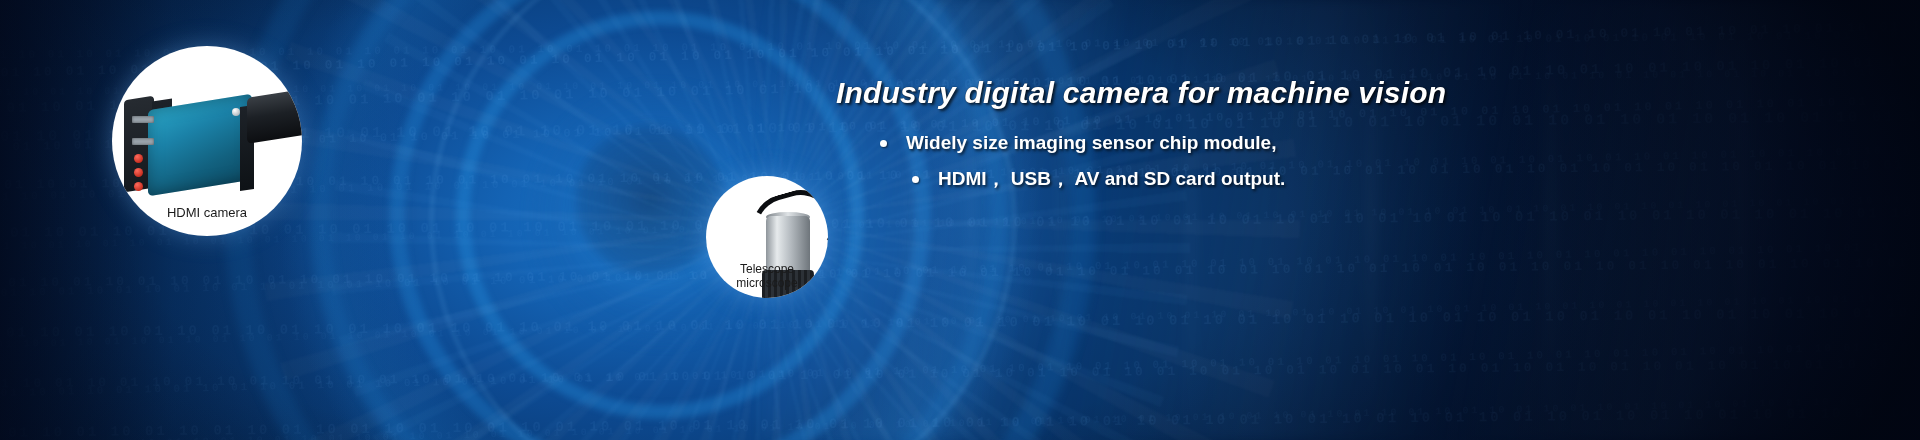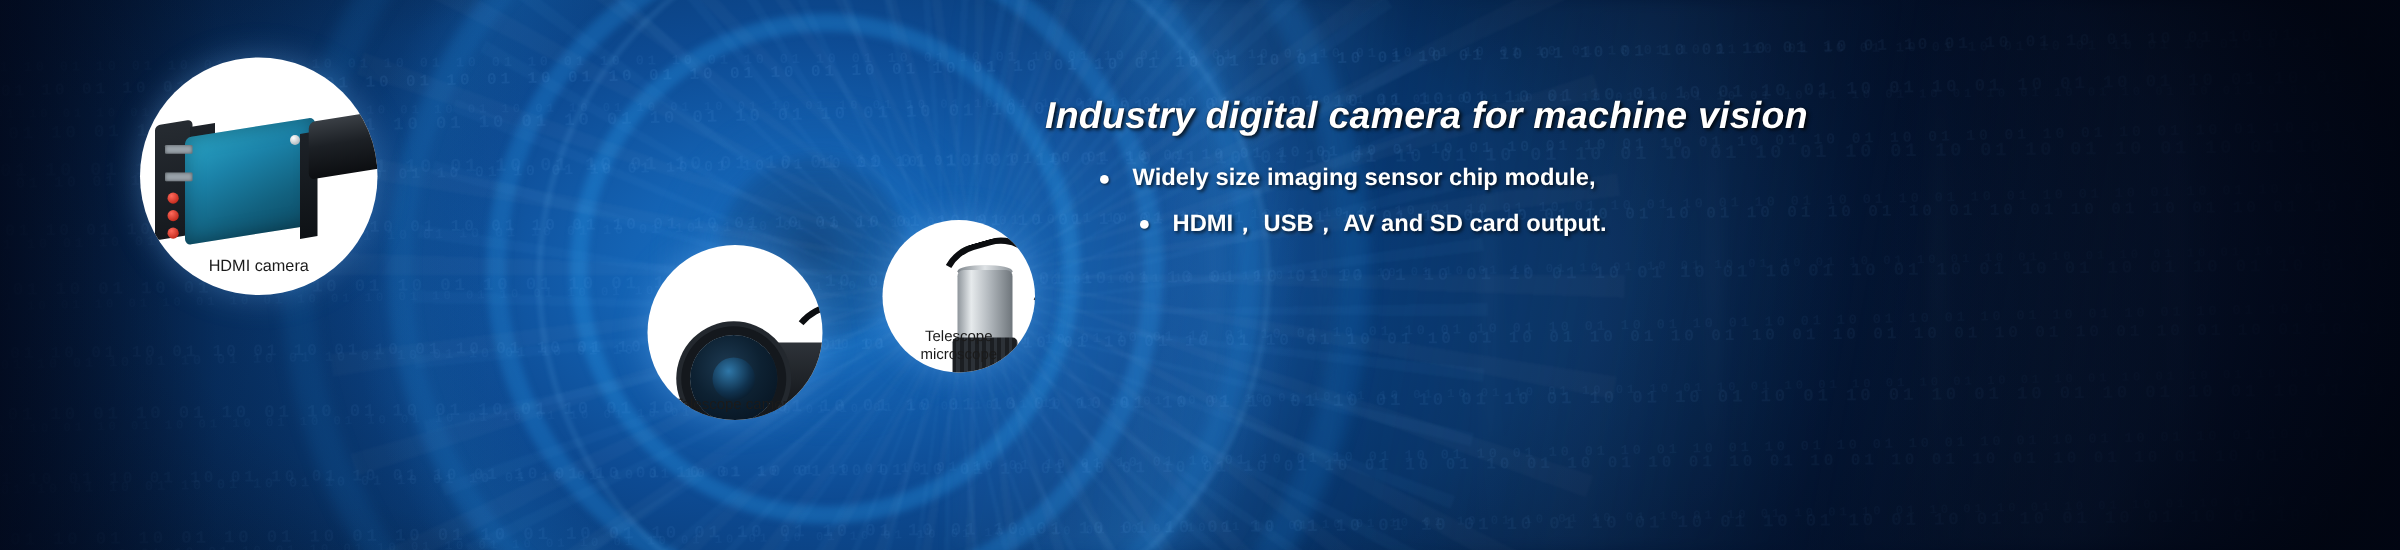--- a/index.html
+++ b/index.html
@@ -367,29 +367,20 @@
     <div class="conn" style="top:70px"></div>
     <div class="conn" style="top:92px"></div>
     <div class="btn-red" style="top:108px"></div>
     <div class="btn-red" style="top:122px"></div>
     <div class="btn-red" style="top:136px"></div>
     <div class="silver-dot"></div>
     <div class="cap" style="bottom:16px;font-size:13px;">HDMI camera</div>
   </div>
 
 
-  <div class="circle" style="left:518px;top:196px;width:140px;height:140px;">
-    <div class="art tel-cable"></div>
-    <div class="art tel-body"></div>
-    <div class="art tel-lens"></div>
-    <div class="art tel-glass"></div>
-    <div class="art tel-ring"></div>
-
-    <div class="cap" style="bottom:6px;font-size:12px;">Telescope camera</div>
-  </div>
 
   <div class="circle" style="left:706px;top:176px;width:122px;height:122px;">
     <div class="art mm-cable"></div>
     <div class="art mm-cable2"></div>
     <div class="art mm-cyl-top"></div>
     <div class="art mm-cyl"></div>
     <div class="art mm-grip"></div>
     <div class="art mm-side"></div>
 
     <div class="cap" style="bottom:8px;font-size:12px;">

